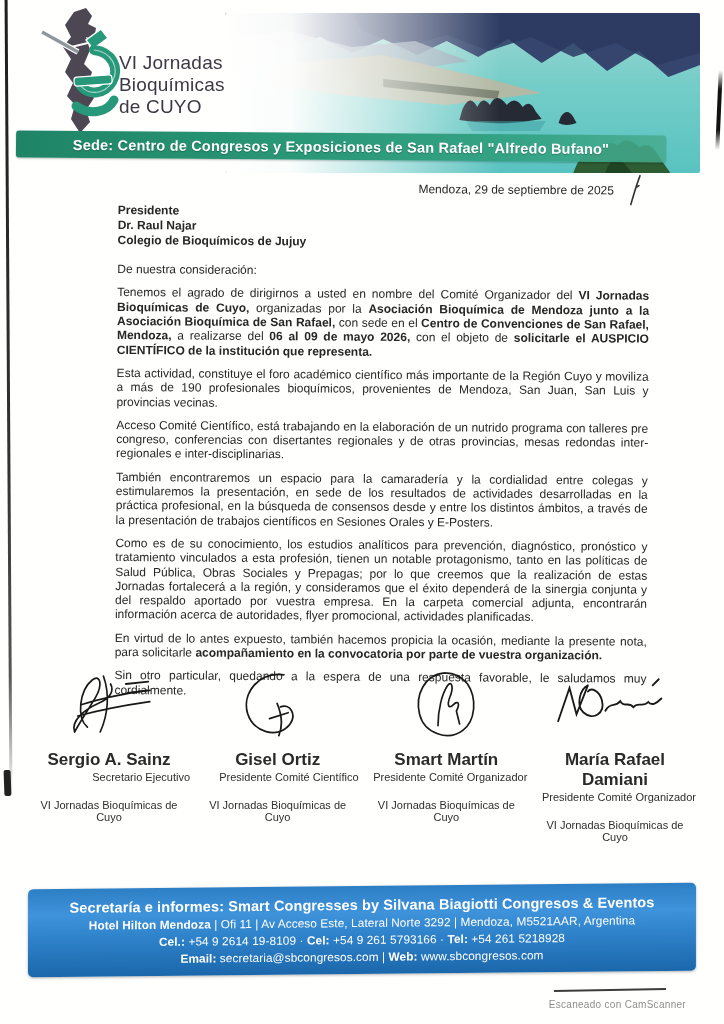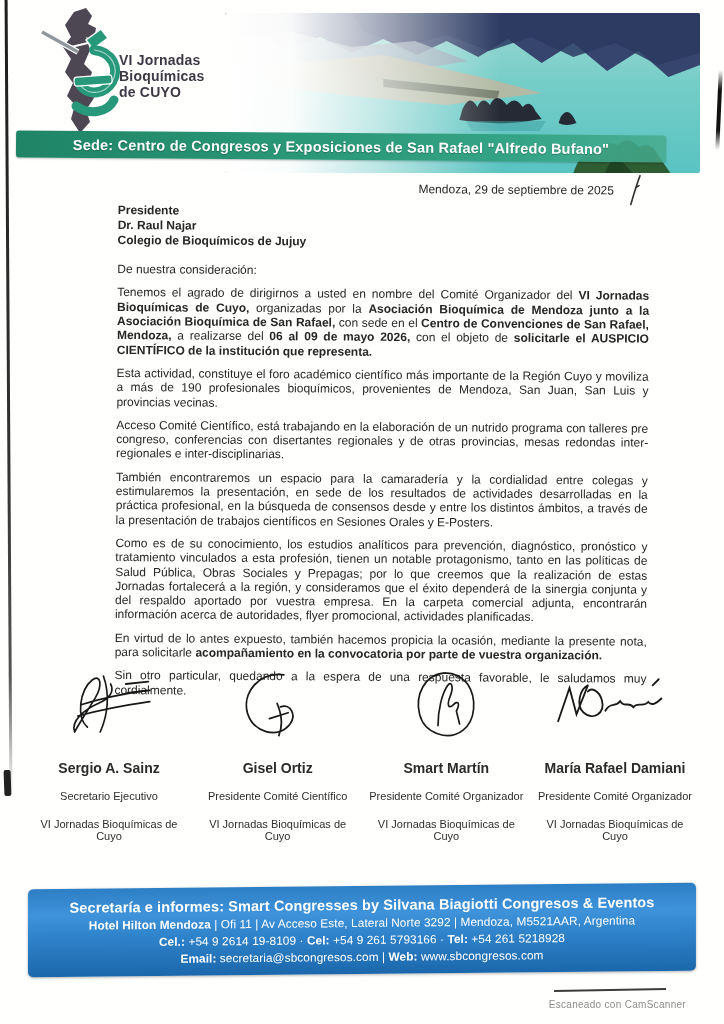--- a/index.html
+++ b/index.html
@@ -39,21 +39,21 @@
     border-radius:2px; overflow:hidden;
   }
   .header-photo svg { display:block; width:100%; height:100%; }
   .photo-fade {
     position:absolute; inset:0;
     background:linear-gradient(90deg,#fffffe 0%,rgba(255,255,254,0.96) 14%,rgba(255,255,254,0.55) 34%,rgba(255,255,254,0) 58%);
   }
   .logo-mark { position:absolute; left:34px; top:6px; width:94px; height:130px; z-index:4; }
   .logo-text {
     position:absolute; left:119px; top:52px; z-index:4;
-    font-weight:bold; font-size:14px; line-height:1.16; color:#3d3844;
+    font-weight:normal; font-size:19px; line-height:1.16; color:#3d3844;
     letter-spacing:0.2px;
   }
   .venue-banner {
     position:absolute; left:16px; top:133px; width:650px; height:27px; z-index:5;
     background:linear-gradient(90deg,#1f8466 0%,#2a9877 45%,#35a486 78%,rgba(70,170,140,0.82) 100%);
     border-radius:3px;
     display:flex; align-items:center; justify-content:center;
     transform:rotate(0.45deg);
     box-shadow:0 1px 2px rgba(0,0,0,0.25);
   }
@@ -78,22 +78,22 @@
   .closing { margin-top:9px; text-align:justify; }
 
   
   .signatures {
     position:absolute; left:28px; top:666px; width:668px;
     display:flex; justify-content:space-between; z-index:2;
   }
   .sig-col { width:162px; text-align:center; }
   .sig-scribble { height:78px; display:flex; align-items:flex-end; justify-content:center; }
   .sig-scribble svg { display:block; }
-  .sig-name { font-weight:bold; font-size:14px; margin-top:16px; color:#2a2a2a; }
-  .sig-title { font-size:11px; margin-top:14px; color:#2e2e2e; }
+  .sig-name { font-weight:bold; font-size:17px; margin-top:6px; color:#2a2a2a; }
+  .sig-title { font-size:11px; margin-top:1px; color:#2e2e2e;text-align:right; }
   .sig-org { font-size:11px; margin-top:16px; color:#2e2e2e; }
 
   
   .footer-banner {
     position:absolute; left:28px; top:886px; width:668px; height:88px;
     border-radius:5px;
     background:linear-gradient(180deg,#2d7fc5 0%,#3f93da 30%,#2f83cb 55%,#1b67ab 100%);
     transform:rotate(-0.55deg) skewX(-0.6deg);
     display:flex; flex-direction:column; align-items:center; justify-content:center;
     color:#fff; text-align:center;

